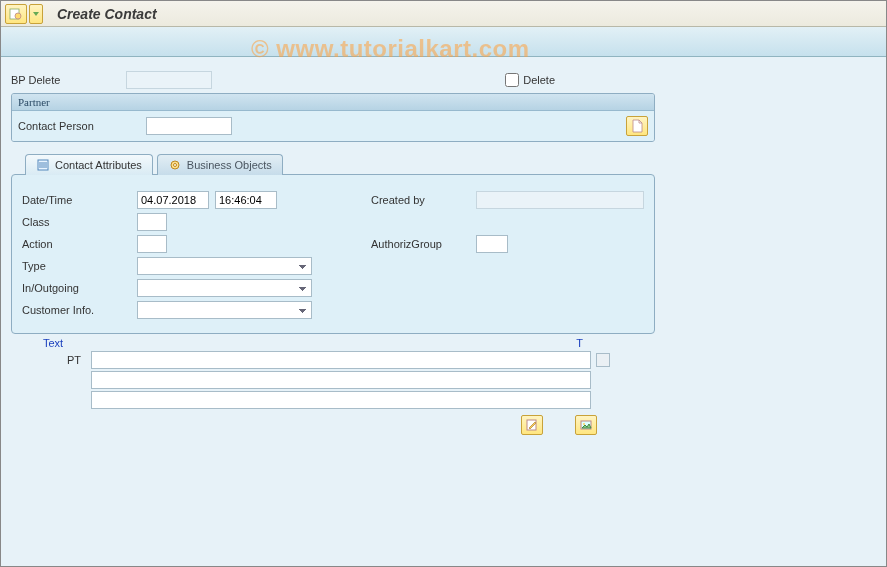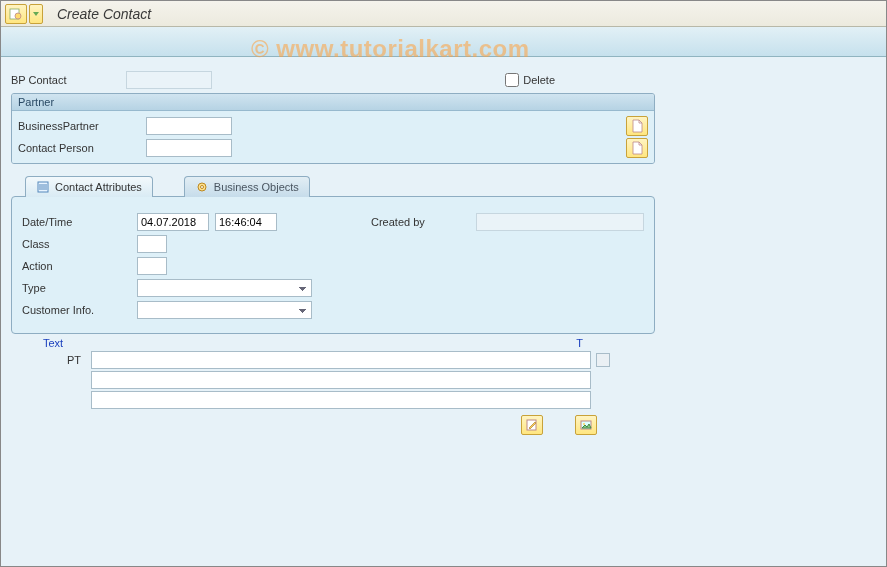--- a/index.html
+++ b/index.html
@@ -29,21 +29,21 @@
     border-radius: 2px;
     margin-right: 2px;
     display: inline-flex;
     align-items: center; justify-content: center;
     cursor: pointer;
   }
   .tool-btn.split { width: 14px; }
   .title-text {
     font-size: 14px;
     font-style: italic;
-    font-weight: normal;
+    font-weight: bold;
     margin-left: 12px;
     color: #3a3a3a;
   }
   .subbar {
     height: 30px;
     background: linear-gradient(to bottom,#e2f0f6 0%, #c6e1ed 100%);
     border-bottom: 1px solid #90b4c0;
   }
   .watermark {
     position: absolute;
@@ -80,20 +80,21 @@
     border-radius: 3px;
     background: #d4e7f2;
     overflow: hidden;
   }
   .fieldset-header {
     background: linear-gradient(to bottom,#d0e4f0,#b6d3e4);
     border-bottom: 1px solid #97b9ce;
     padding: 2px 6px;
     font-size: 11px;
     color: #2a4a65;
+    font-family: Liberation Serif, serif;
   }
   .fieldset-body {
     padding: 4px 6px;
     background: #def0f8;
   }
   .page-btn {
     width: 22px; height: 20px;
     background: linear-gradient(to bottom,#fff4c2,#ffe680);
     border: 1px solid #c8a23a;
     border-radius: 2px;
@@ -103,21 +104,20 @@
   }
   .tabstrip {
     margin-top: 12px;
     width: 644px;
   }
   .tabs {
     display:flex;
     padding-left: 14px;
     position: relative;
     z-index: 2;
-    gap: 27px;
   }
   .tab {
     display:flex; align-items:center;
     padding: 3px 10px;
     border: 1px solid #8eadc2;
     border-bottom: none;
     background: linear-gradient(to bottom,#f3f9fc,#d9ebf4);
     border-radius: 4px 4px 0 0;
     margin-right: 4px;
     cursor: pointer;
@@ -184,41 +184,31 @@
   </div>
   <div class="title-text">Create Contact</div>
 </div>
 
 <div class="subbar"></div>
 <div class="watermark">© www.tutorialkart.com</div>
 
 <div class="content">
 
   <div class="row" style="width:644px;">
-    <span class="lbl">BP Contact</span>
+    <span class="lbl">BP Delete</span>
     <input class="input ro" style="width: 86px;" readonly="" value="">
     <div style="flex:1"></div>
     <input type="checkbox" class="chk" style="">
     <span>Delete</span>
     <div style="width:100px"></div>
   </div>
 
   <div class="fieldset" style="width:644px;">
     <div class="fieldset-header">Partner</div>
     <div class="fieldset-body">
-      <div class="row">
-        <span class="lbl" style="width:128px">BusinessPartner</span>
-        <input class="input" style="width: 86px;" value="">
-        <div class="page-btn">
-          <svg width="12" height="14" viewBox="0 0 12 14">
-            <path d="M2 1 H8 L11 4 V13 H2 Z" fill="#fff" stroke="#b88" stroke-width="0.8"></path>
-            <path d="M8 1 V4 H11" fill="none" stroke="#b88" stroke-width="0.8"></path>
-          </svg>
-        </div>
-      </div>
       <div class="row">
         <span class="lbl" style="width:128px">Contact Person</span>
         <input class="input" style="width: 86px;" value="">
         <div class="page-btn">
           <svg width="12" height="14" viewBox="0 0 12 14">
             <path d="M2 1 H8 L11 4 V13 H2 Z" fill="#fff" stroke="#b88" stroke-width="0.8"></path>
             <path d="M8 1 V4 H11" fill="none" stroke="#b88" stroke-width="0.8"></path>
           </svg>
         </div>
       </div>
@@ -263,30 +253,38 @@
           </div>
           <div class="row">
             <span class="lbl">Action</span>
             <input class="input" style="width: 30px;" value="">
           </div>
           <div class="row">
             <span class="lbl">Type</span>
             <select class="sel"><option></option></select>
           </div>
           <div class="row">
+            <span class="lbl">In/Outgoing</span>
+            <select class="sel"><option></option></select>
+          </div>
+          <div class="row">
             <span class="lbl">Customer Info.</span>
             <select class="sel"><option></option></select>
           </div>
         </div>
         <div class="col-right">
           <div class="row">
             <span class="lbl-wide">Created by</span>
             <input class="input ro" style="width: 168px;" readonly="" value="">
           </div>
           <div class="row"></div>
+          <div class="row">
+            <span class="lbl-wide">AuthorizGroup</span>
+            <input class="input" style="width: 32px;" value="">
+          </div>
         </div>
       </div>
     </div>
   </div>
 
   <div class="text-section">
     <div class="text-header">
       <span class="th1">Text</span>
       <span class="th2">T</span>
     </div>

